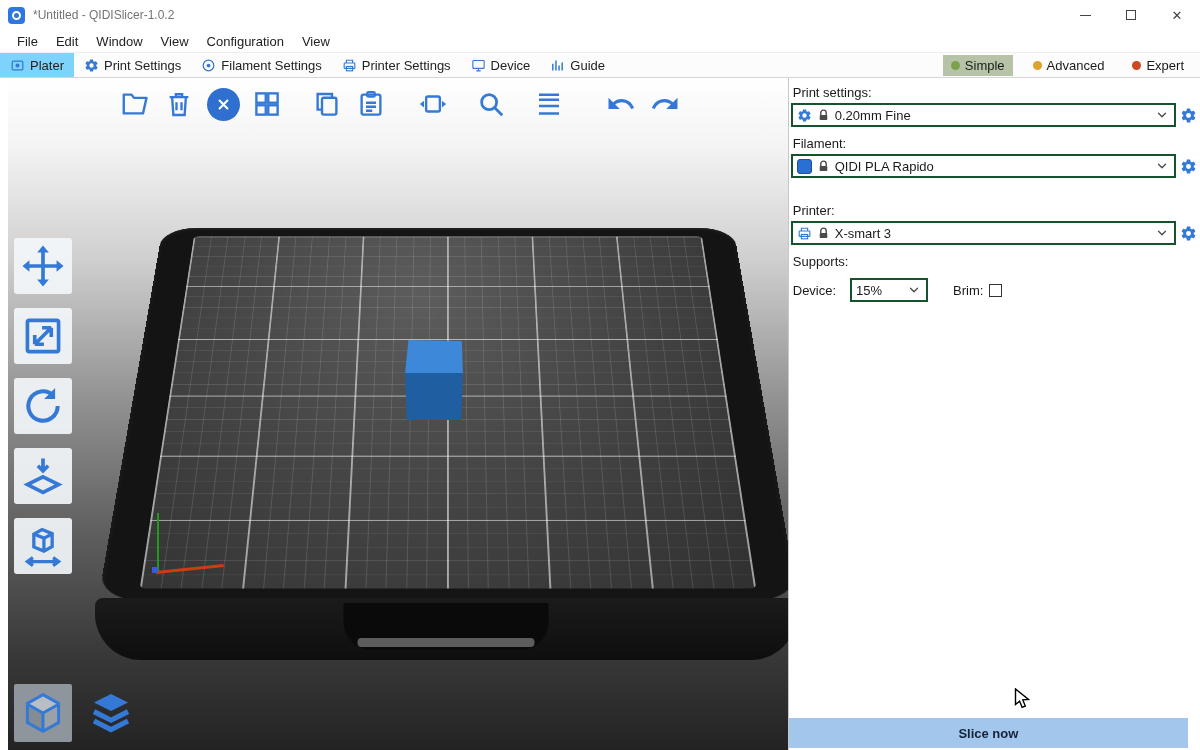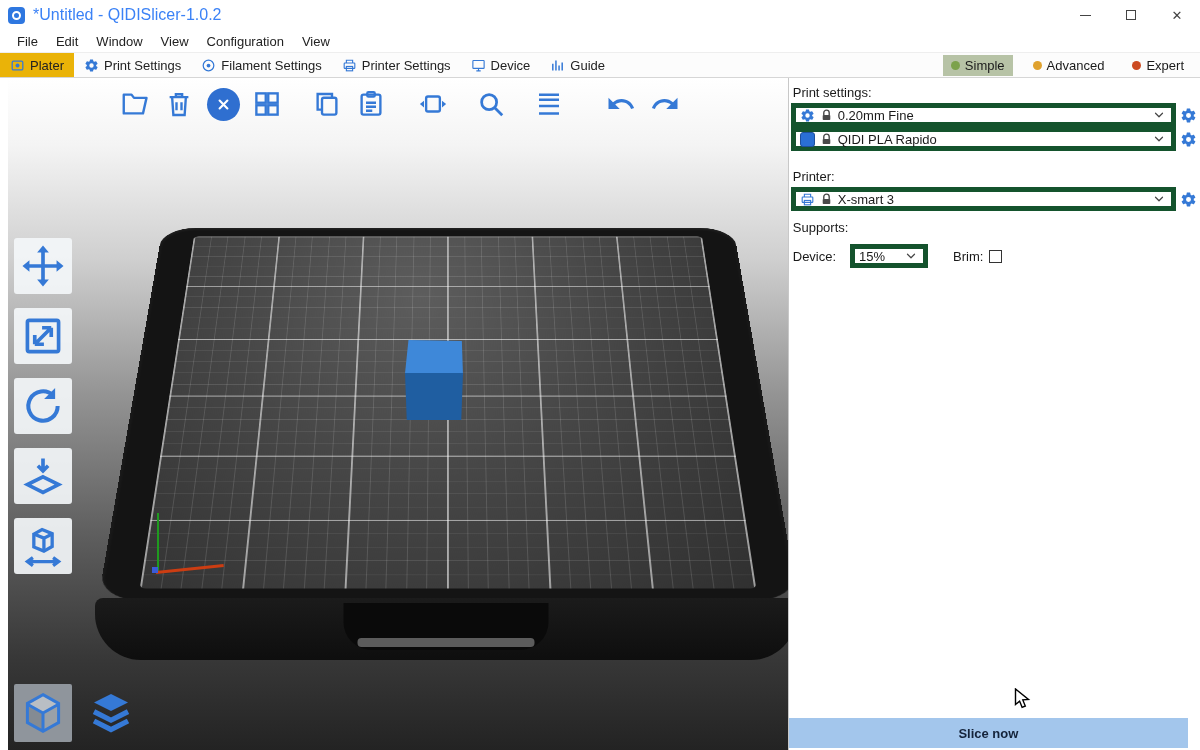--- a/index.html
+++ b/index.html
@@ -3,35 +3,35 @@
 <meta charset="utf-8">
 <style>
   * { margin:0; padding:0; box-sizing:border-box; }
   html,body { width:1200px; height:750px; overflow:hidden; background:#fff;
     font-family:"Liberation Sans","DejaVu Sans",sans-serif; font-size:13px; color:#1a1a1a; }
 
   
   .titlebar { height:30px; display:flex; align-items:center; padding-left:8px; background:#fff; }
   .appicon { width:17px; height:17px; border-radius:4px; background:#2e77e0; position:relative; flex:0 0 auto; }
   .appicon::after { content:""; position:absolute; inset:4px; border:2px solid #fff; border-radius:50%; }
-  .title-text { margin-left:8px; font-size:16px; color:#3b82f6; }
+  .title-text { margin-left:8px; font-size:12px; color:#737373; }
   .win-controls { margin-left:auto; display:flex; height:100%; }
   .wc { width:46px; display:grid; place-items:center; color:#444; }
   .wc-max i { display:block; width:10px; height:10px; border:1px solid #444; }
   .wc-min i { display:block; width:11px; height:0; border-top:1px solid #444; }
   .wc-close { font-size:13px; }
 
   
   .menubar { height:22px; display:flex; align-items:center; padding-left:8px; background:#fff; }
   .menu-item { padding:0 9px; color:#222; }
 
   
   .tabbar { height:26px; display:flex; align-items:stretch; background:#fcfcfc; border-bottom:1px solid #d6d6d6; border-top:1px solid #eee; }
   .tab { display:flex; align-items:center; gap:5px; padding:0 10px; color:#222; }
-  .tab.active { background:#eab308; }
+  .tab.active { background:#7dd3fc; }
   .tab svg { width:15px; height:15px; color:#3579d6; }
   .modes { margin-left:auto; display:flex; align-items:center; gap:12px; padding-right:8px; }
   .mode { display:flex; align-items:center; gap:5px; padding:3px 8px; }
   .mode.selected { background:#b7c3a6; }
   .dot { width:9px; height:9px; border-radius:50%; display:inline-block; }
 
   
   .main { display:flex; height:672px;padding-left:8px; }
   .viewport { position:relative; width:785px; height:672px; overflow:hidden;
     background:linear-gradient(180deg,#ffffff 0%,#f4f4f4 10%,#cfcfcf 27%,#949494 47%,#5e5e5e 68%,#383838 86%,#232323 100%); }
@@ -81,21 +81,21 @@
 
   
   .axis-y { position:absolute; left:149px; top:435px; width:2px; height:60px; background:#1f9a1f; z-index:3; }
   .axis-x { position:absolute; left:148px; top:493px; width:68px; height:2.5px; background:#cc3d12; transform:rotate(-6deg); transform-origin:left center; z-index:3; }
   .axis-origin { position:absolute; left:144px; top:489px; width:6px; height:6px; background:#3a5bd9; z-index:3; }
 
   
   .sidebar { position:relative; width:415px; height:672px; background:#fff; border-left:1px solid #c8c8c8; padding:4px 2px 0 2px; }
   .sb-label { margin:3px 0 3px 2px; color:#1a1a1a; }
   .combo-row { display:flex; align-items:center; gap:3px; }
-  .combo { flex:1; height:24px; border:5px solid #14532d; background:#fff; display:flex; align-items:center; gap:5px; padding:0 4px; }
+  .combo { flex:1; height:24px; border:2px solid #14532d; background:#fff; display:flex; align-items:center; gap:5px; padding:0 4px; }
   .combo .cval { color:#1a1a1a; white-space:nowrap; overflow:hidden; }
   .cicon { width:15px; height:15px; flex:0 0 auto; color:#3579d6; }
   .lockicon { width:13px; height:13px; flex:0 0 auto; color:#4a4a4a; }
   .chev { width:12px; height:12px; margin-left:auto; margin-right:2px; color:#444; flex:0 0 auto; }
   .swatch { width:15px; height:15px; border-radius:3px; border:1px solid #1d4f9c; flex:0 0 auto; }
   .gear-btn { width:19px; height:22px; border:none; background:transparent; display:grid; place-items:center; color:#3579d6; padding:0; }
   .gear-btn svg { width:17px; height:17px; }
   .row { display:flex; align-items:center; margin-top:9px; }
   .inline-label { margin-left:2px; }
   .supports-row .combo { margin-left:6px; margin-right:19px; flex:1; }
@@ -440,39 +440,40 @@
             <use href="#i-chev"></use>
           </svg>
       </div>
       <button class="gear-btn">
           <svg>
             <use href="#i-gear"></use>
           </svg>
         </button>
     </div>
 
+    <div class="sb-label" style="margin-top:9px">Filament:</div>
     <div class="combo-row">
       <div class="combo">
         <span class="swatch" style="background:#2a6fd4"></span>
         <svg class="lockicon">
             <use href="#i-lock"></use>
           </svg>
         <span class="cval">QIDI PLA Rapido</span>
         <svg class="chev">
             <use href="#i-chev"></use>
           </svg>
       </div>
       <button class="gear-btn">
           <svg>
             <use href="#i-gear"></use>
           </svg>
         </button>
     </div>
 
-    <div class="sb-label" style="margin-top:18px">Printer:</div>
+    <div class="sb-label" style="margin-top:25px">Printer:</div>
     <div class="combo-row">
       <div class="combo">
         <svg class="cicon">
             <use href="#i-printer"></use>
           </svg>
         <svg class="lockicon">
             <use href="#i-lock"></use>
           </svg>
         <span class="cval">X-smart 3</span>
         <svg class="chev">

